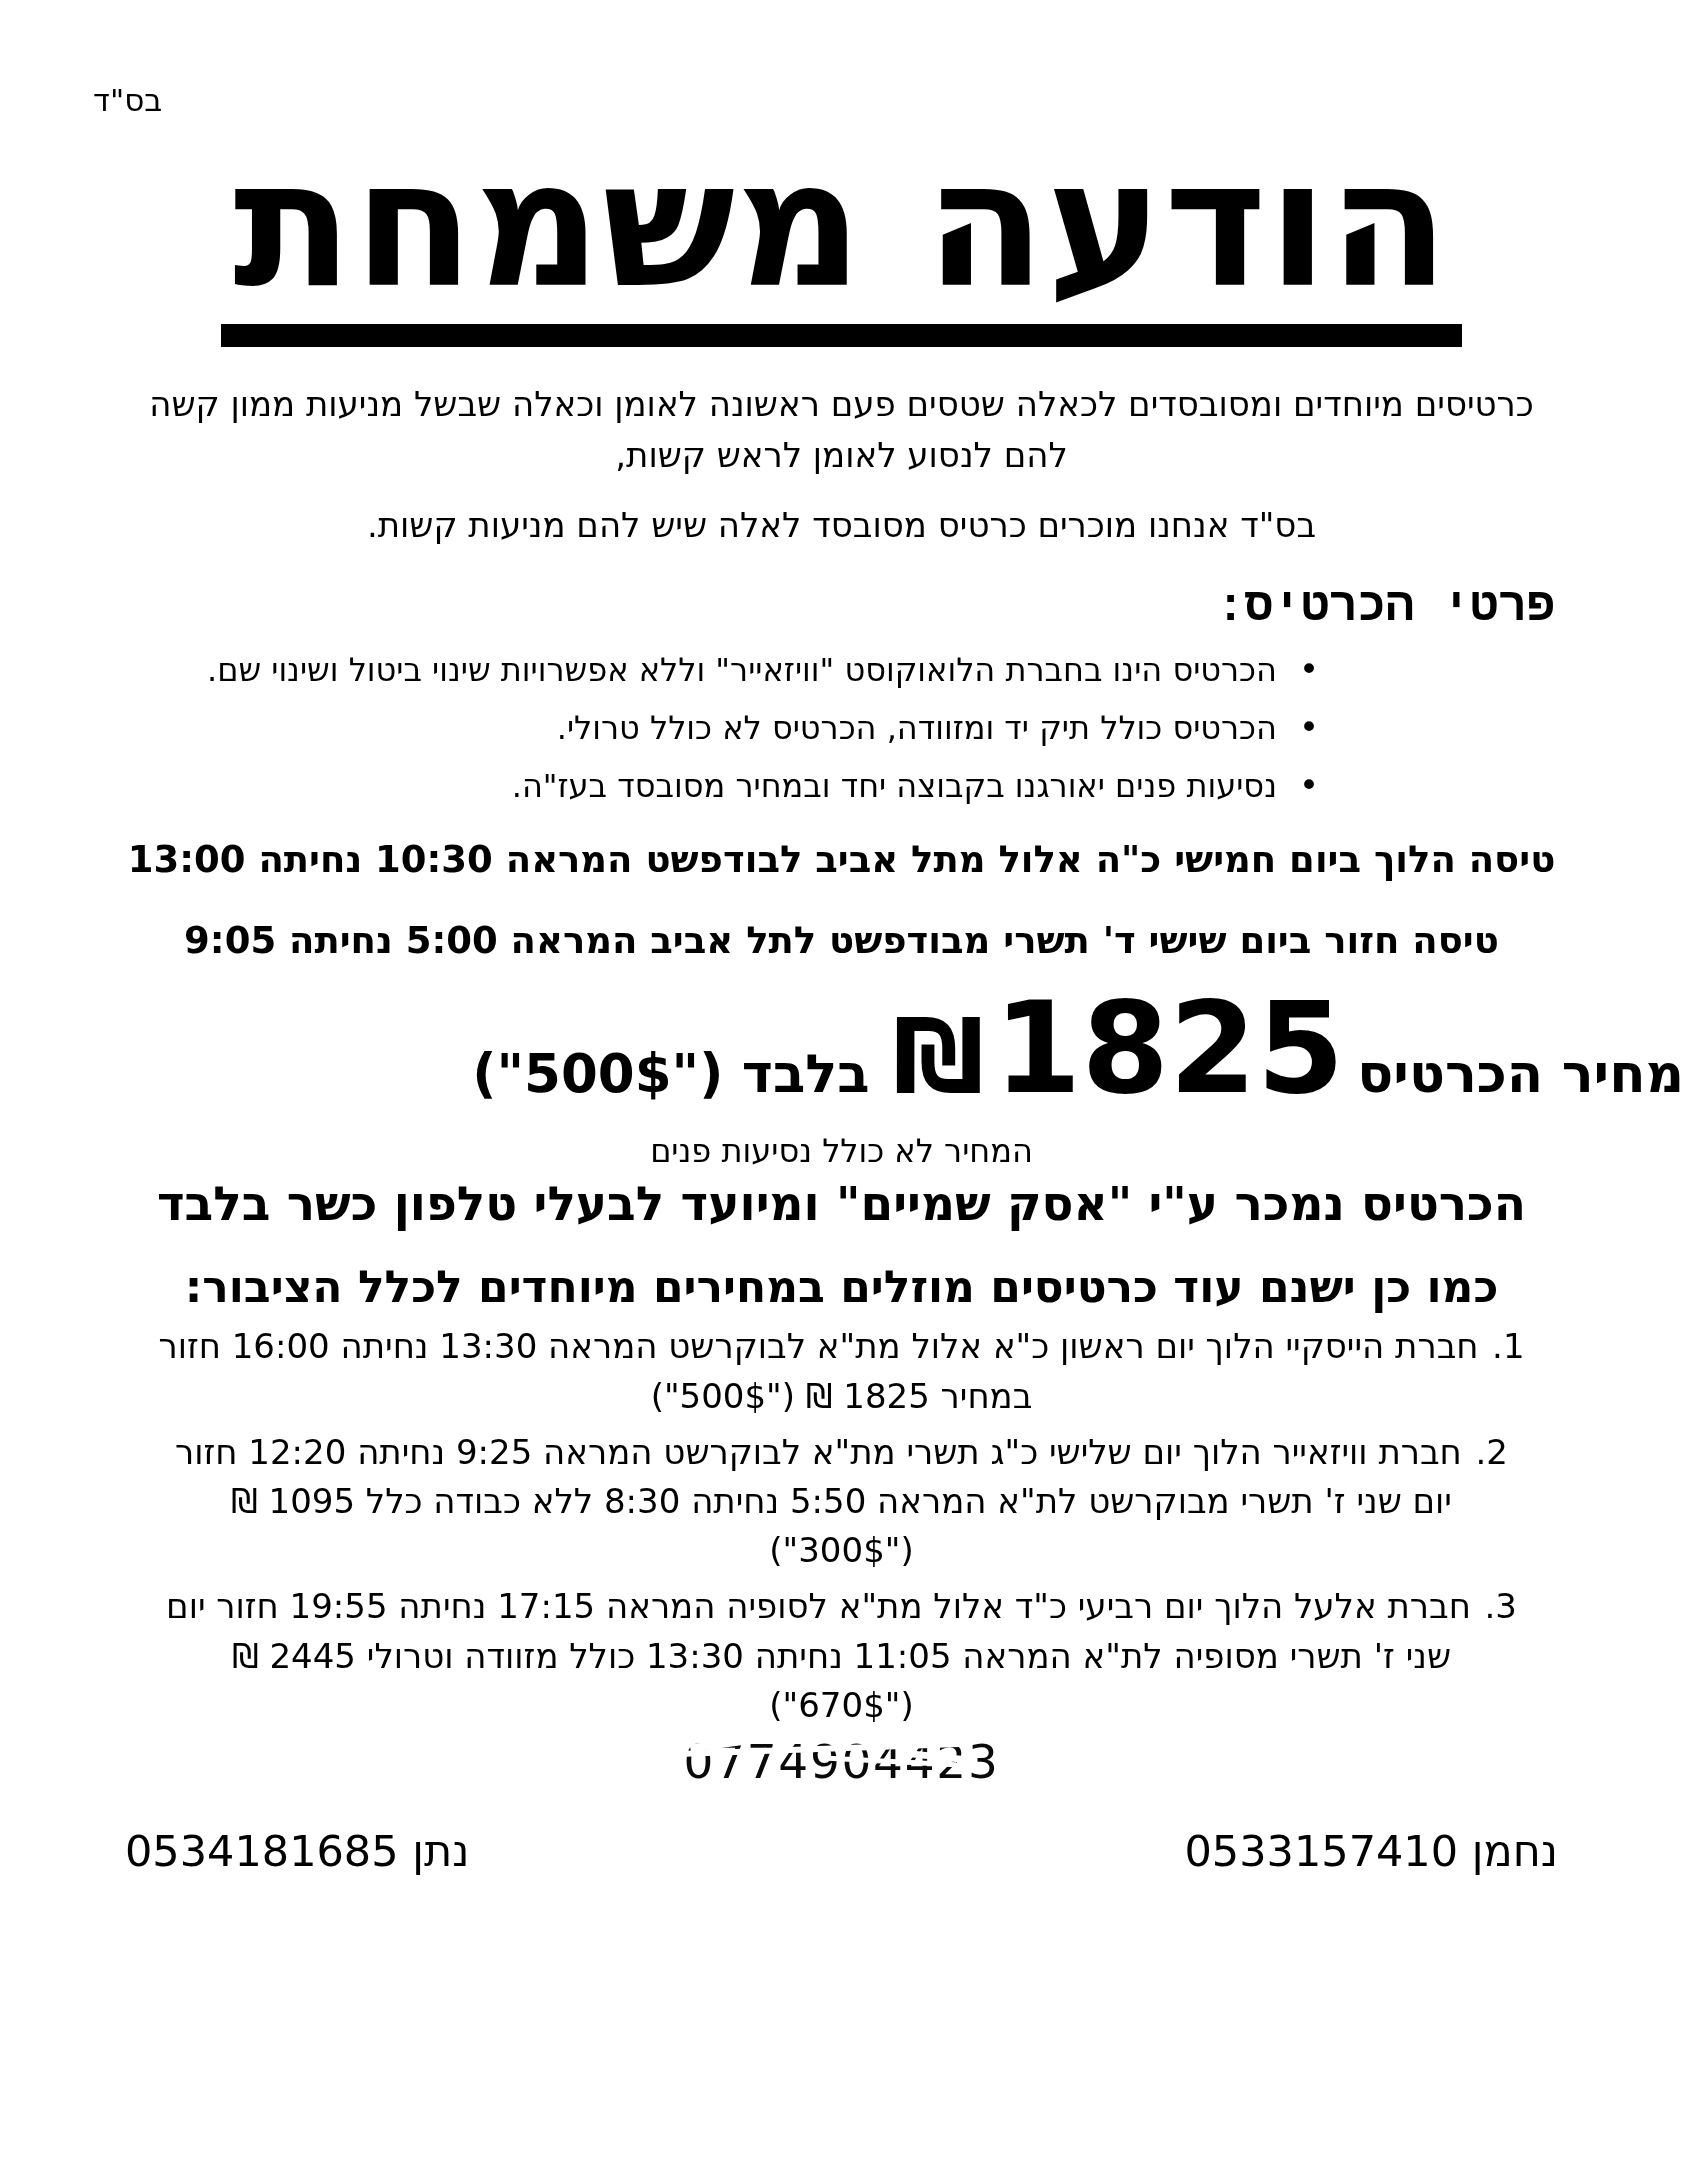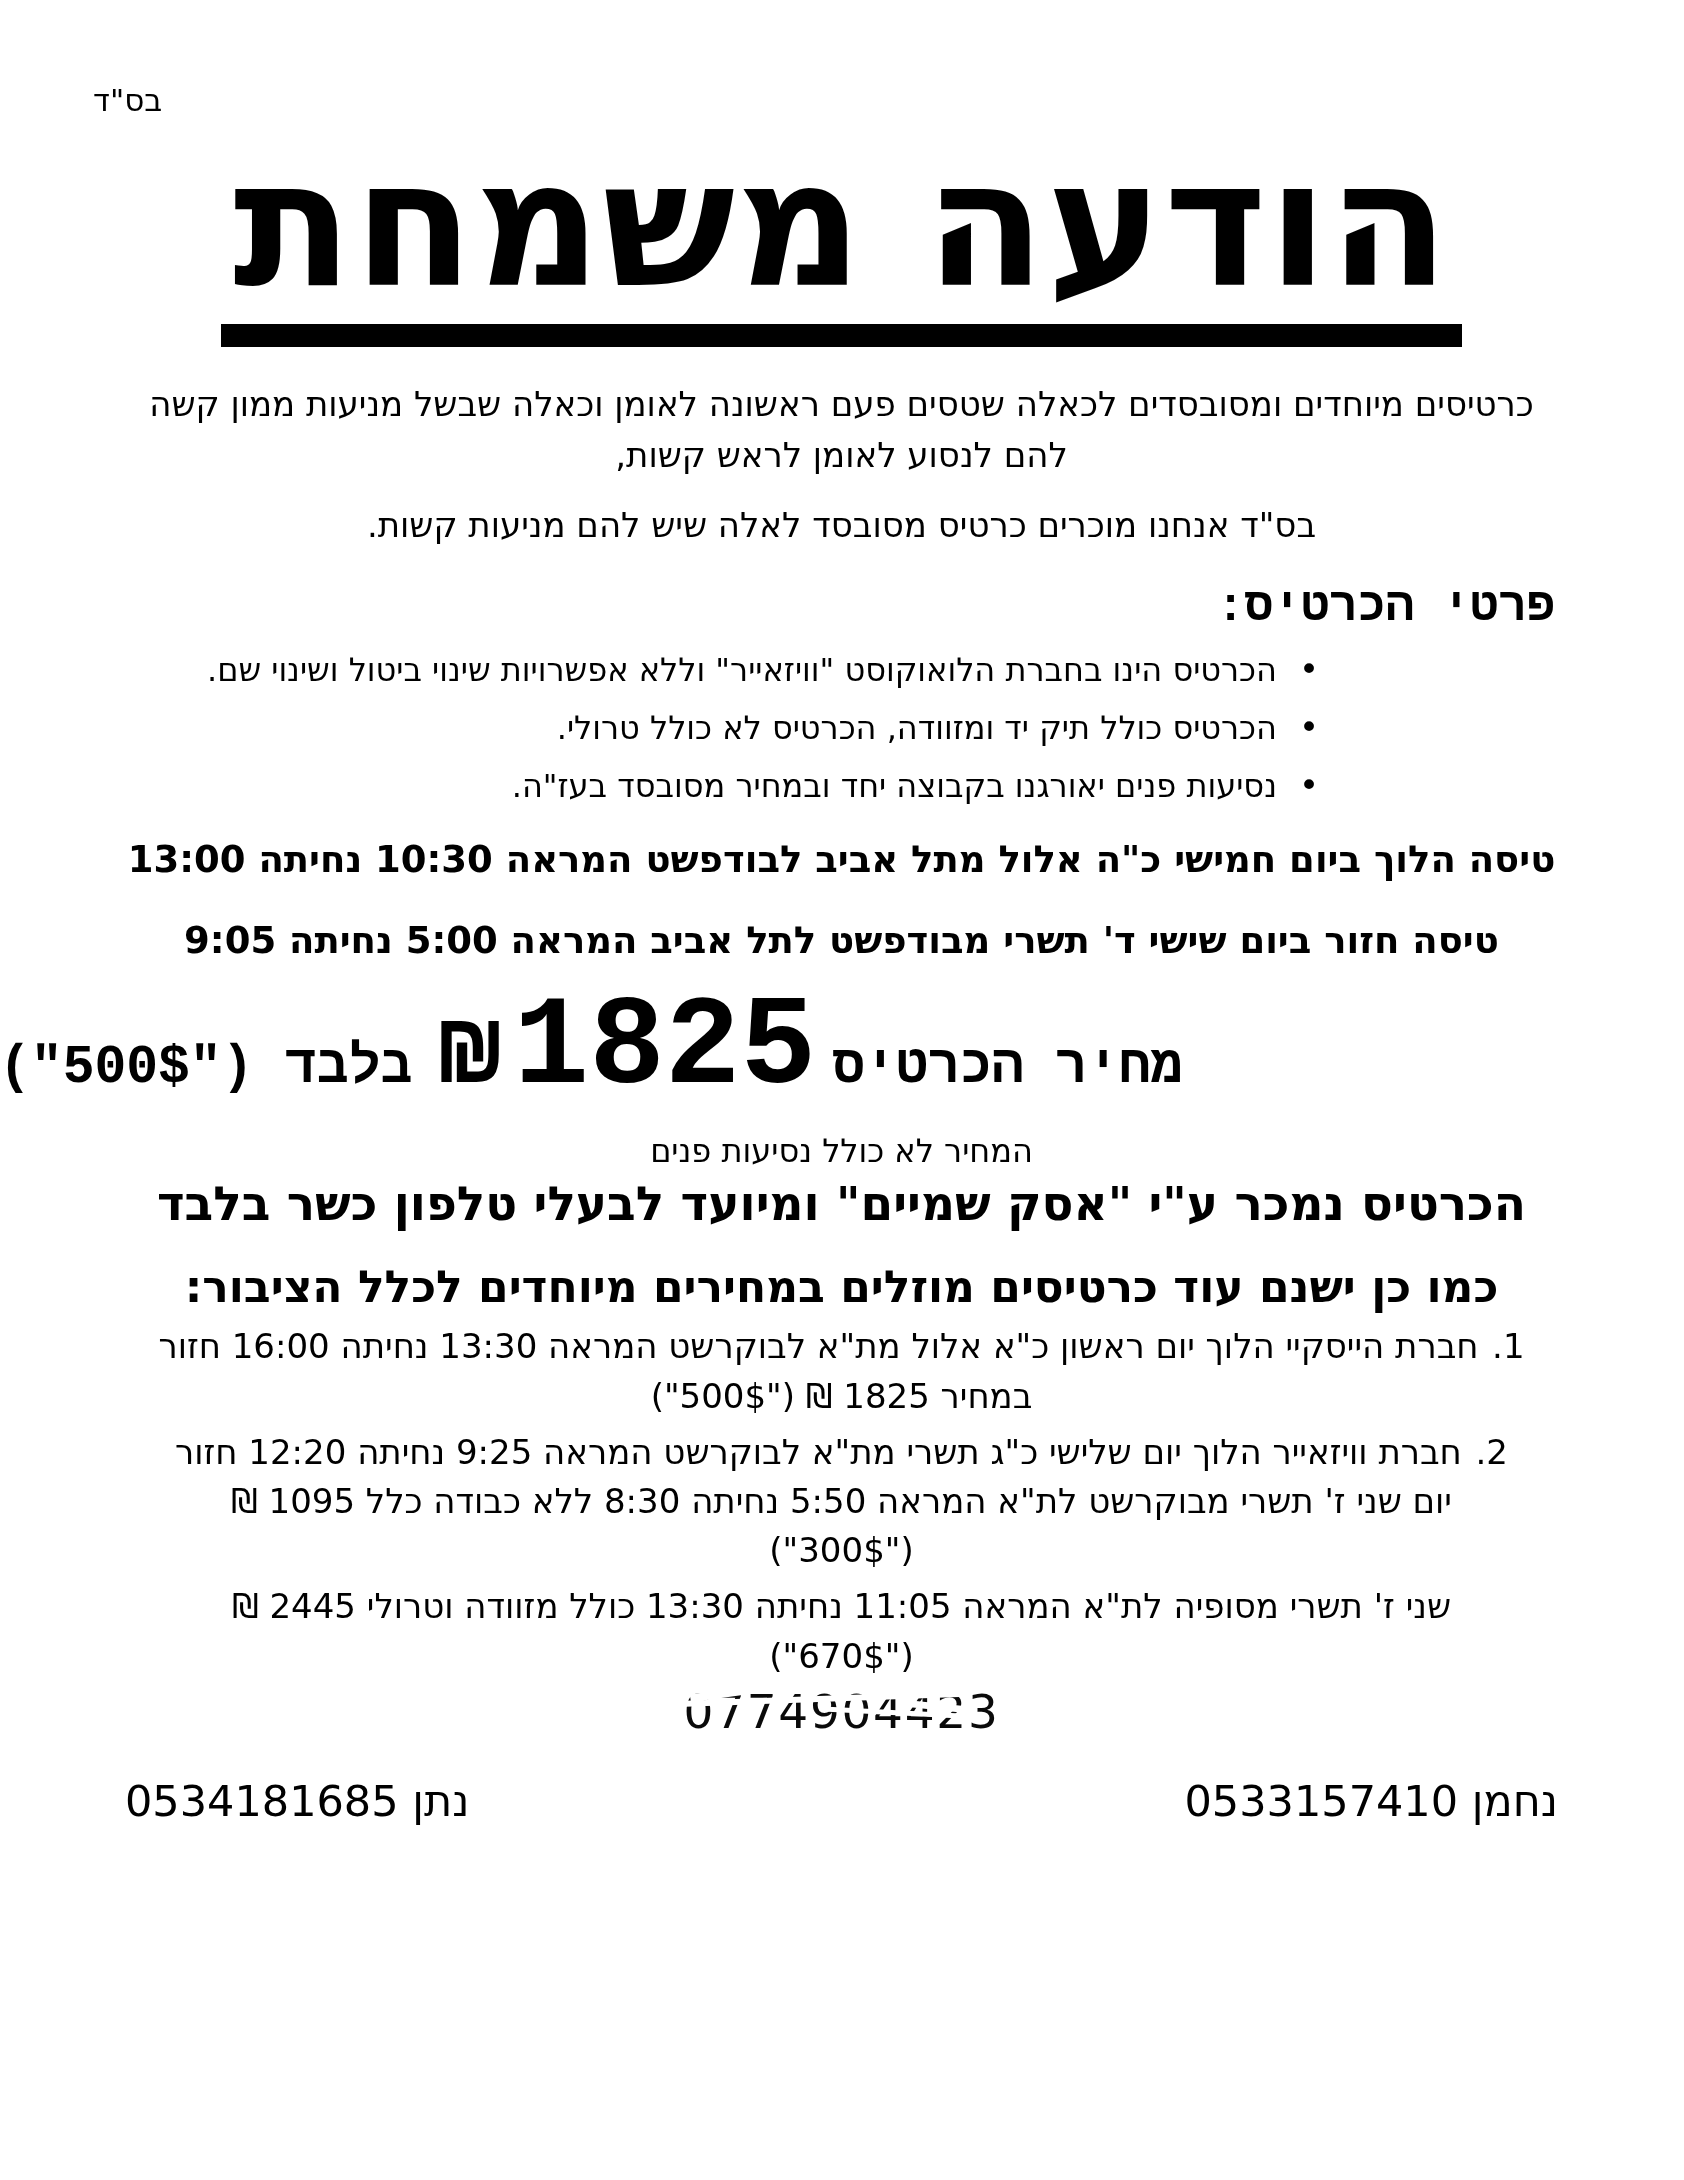--- a/index.html
+++ b/index.html
@@ -40,23 +40,22 @@
     margin-top:12px;
     white-space:nowrap;
   }
   .bullet-dot{font-size:34px;margin-left:22px;line-height:1.35;}
   .bullet-text{font-size:32px;line-height:1.35;}
   .flights{margin-top:29px;}
   .flight{font-size:37px;font-weight:700;line-height:1.2;}
   .flight + .flight{margin-top:37px;}
   .price-row{
     margin-top:22px;
-    text-align:left;line-height:1;
+    text-align:right;line-height:1;
     white-space:nowrap;
-    font-family:Liberation Mono, monospace;
   }
   .price-prefix,.price-suffix{font-size:53px;font-weight:700;vertical-align:baseline;}
   .price-amount{font-size:126px;font-weight:800;vertical-align:baseline;margin:0 8.5px 0 5.1px;}
   .price-currency{font-size:101px;font-weight:800;vertical-align:baseline;margin-left:19px;}
   .price-note{margin-top:20.4px;font-size:32px;}
   .seller-line{margin-top:5.1px;font-size:47px;font-weight:700;line-height:1.25;}
   .extra-heading{margin-top:25px;font-size:44px;font-weight:700;line-height:1.25;}
   .extra-list{margin-top:8.5px;}
   .extra-item{margin-top:6.8px;}
   .extra-item .line{font-size:34px;line-height:1.45;}
@@ -142,20 +141,23 @@
 
     <div class="extra-item">
       <div class="line">
         <span class="item-number">2.</span><span>חברת וויזאייר הלוך יום שלישי כ"ג תשרי מת"א לבוקרשט המראה 9:25 נחיתה 12:20 חזור</span>
       </div>
       <div class="line">יום שני ז' תשרי מבוקרשט לת"א המראה 5:50 נחיתה 8:30 ללא כבודה כלל 1095 ₪</div>
       <div class="line">("300$")</div>
     </div>
 
     <div class="extra-item">
+      <div class="line">
+        <span class="item-number">3.</span><span>חברת אלעל הלוך יום רביעי כ"ד אלול מת"א לסופיה המראה 17:15 נחיתה 19:55 חזור יום</span>
+      </div>
       <div class="line">שני ז' תשרי מסופיה לת"א המראה 11:05 נחיתה 13:30 כולל מזוודה וטרולי 2445 ₪</div>
       <div class="line">("670$")</div>
     </div>
 
   </div>
 
 
   <div class="phone-wrap">
     <span class="phone-center">
       <span>0774904423</span>

